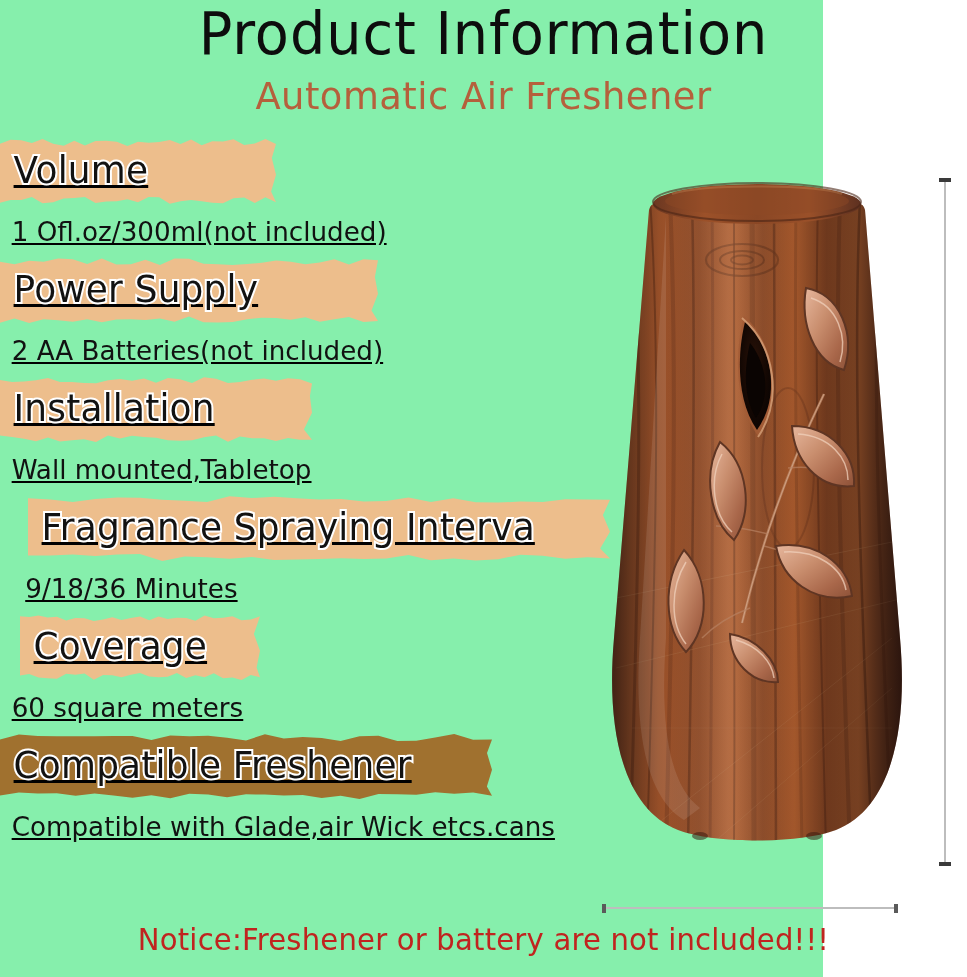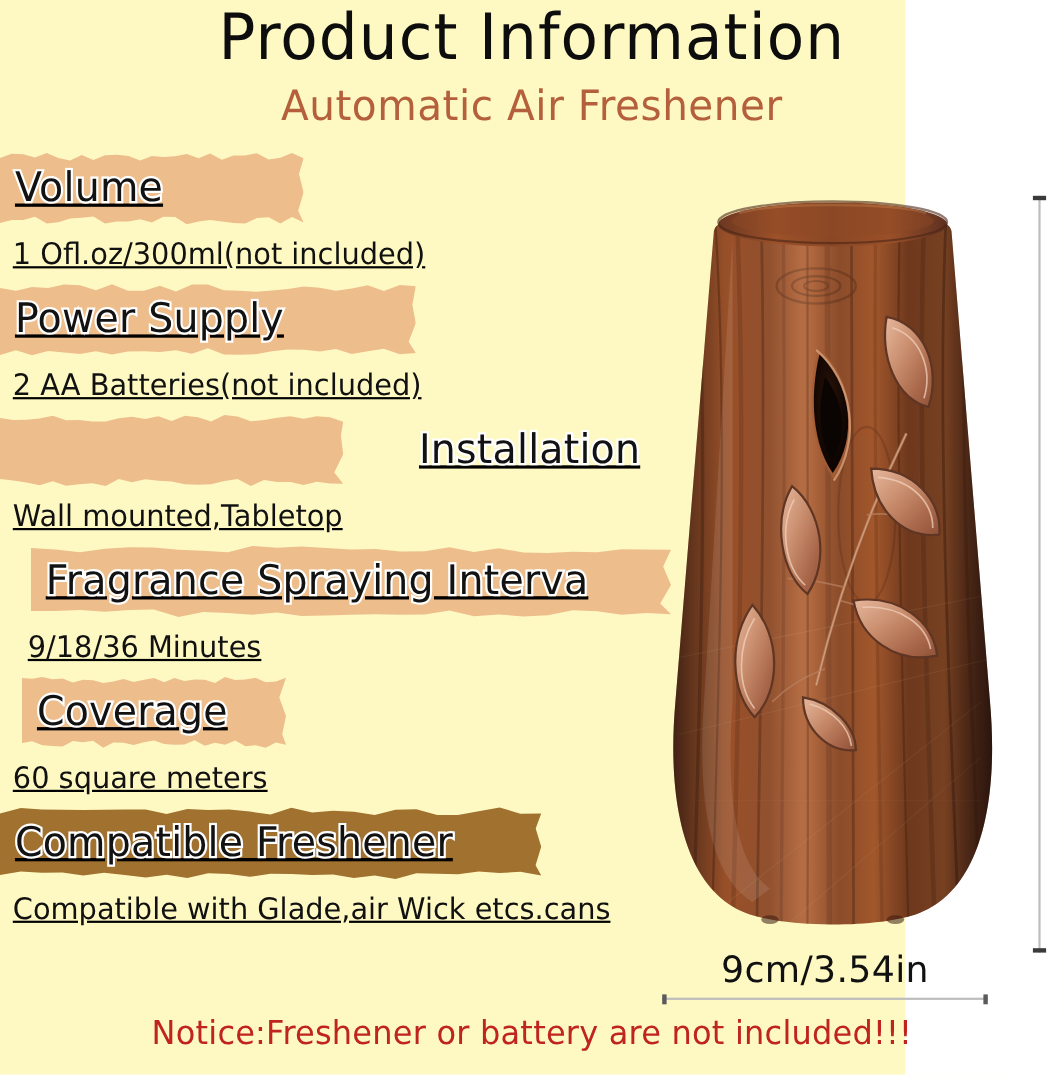--- a/index.html
+++ b/index.html
@@ -2,21 +2,21 @@
 <html><head>
 <meta charset="utf-8">
 <style>
   * { margin:0; padding:0; box-sizing:border-box; }
   html,body { background:#ffffff; }
   body {
     width:967px; height:977px;
     font-family:"DejaVu Sans", sans-serif;
     position:relative; overflow:hidden;
   }
-  #page { position:relative; width:823px; height:977px; background:#fef9c3;padding-left:19px; }
+  #page { position:relative; width:823px; height:977px; background:#86efac;padding-left:19px; }
 
   
   .title {
     position:absolute; left:0; top:4px; width:967px;
     text-align:center;
     font-family:"DejaVu Sans", sans-serif;
     font-size:58px; font-weight:400; letter-spacing:1px;
     color:#0d0d0d; line-height:1.05;
     transform:scaleX(0.96);
   }
@@ -135,21 +135,21 @@
           <div class="stroke" style="width: 378px;">
             <svg preserveAspectRatio="none" viewBox="0 0 378 66">
               <path d="M 0 4.8 L 14.5 7.2 L 29.1 3.8 L 43.6 4.7 L 58.2 1.5 L 72.7 2.3 L 87.2 6.8 L 101.8 1.4 L 116.3 7.3 L 130.8 7.1 L 145.4 2.8 L 159.9 7.8 L 174.5 1.6 L 189.0 1.7 L 203.5 6.7 L 218.1 7.1 L 232.6 8.0 L 247.2 7.0 L 261.7 5.7 L 276.2 3.5 L 290.8 4.6 L 305.3 7.1 L 319.8 5.3 L 334.4 2.3 L 348.9 7.4 L 363.5 2.1 L 378.0 3.1 L 374.9 19.8 L 378.0 36.3 L 371.5 52.8 L 378.0 63.0 L 363.5 64.0 L 348.9 59.1 L 334.4 61.3 L 319.8 63.8 L 305.3 59.3 L 290.8 61.7 L 276.2 60.1 L 261.7 59.8 L 247.2 61.3 L 232.6 64.0 L 218.1 64.5 L 203.5 64.3 L 189.0 58.6 L 174.5 63.7 L 159.9 60.6 L 145.4 62.0 L 130.8 61.3 L 116.3 61.5 L 101.8 64.2 L 87.2 61.4 L 72.7 63.9 L 58.2 62.4 L 43.6 61.2 L 29.1 64.9 L 14.5 60.5 L 0.0 64.7 Z" fill="#edbe8c"></path>
             </svg>
           </div>
           <div class="heading">Power Supply</div>
         </div>
         <div class="value">2 AA Batteries(not included)</div>
       </div>
       <div class="spec-block">
-        <div style="position: relative; text-align: right;">
+        <div style="position: relative;">
           <div class="stroke" style="width: 312px;">
             <svg preserveAspectRatio="none" viewBox="0 0 312 66">
               <path d="M 0 4.0 L 12.0 5.8 L 24.0 5.4 L 36.0 4.3 L 48.0 2.0 L 60.0 6.0 L 72.0 5.8 L 84.0 7.0 L 96.0 7.1 L 108.0 4.2 L 120.0 2.9 L 132.0 4.8 L 144.0 2.4 L 156.0 6.6 L 168.0 1.9 L 180.0 3.2 L 192.0 7.0 L 204.0 1.2 L 216.0 2.7 L 228.0 6.9 L 240.0 5.8 L 252.0 3.8 L 264.0 2.4 L 276.0 4.6 L 288.0 2.3 L 300.0 3.3 L 312.0 7.4 L 309.9 19.8 L 312.0 36.3 L 303.9 52.8 L 312.0 62.8 L 300.0 62.7 L 288.0 61.0 L 276.0 64.0 L 264.0 61.3 L 252.0 61.3 L 240.0 59.5 L 228.0 64.8 L 216.0 58.6 L 204.0 60.3 L 192.0 63.3 L 180.0 63.8 L 168.0 63.3 L 156.0 60.8 L 144.0 60.1 L 132.0 58.9 L 120.0 61.5 L 108.0 58.5 L 96.0 64.9 L 84.0 62.3 L 72.0 63.2 L 60.0 64.5 L 48.0 60.5 L 36.0 64.2 L 24.0 61.8 L 12.0 60.0 L 0.0 58.6 Z" fill="#edbe8c"></path>
             </svg>
           </div>
           <div class="heading">Installation</div>
         </div>
         <div class="value">Wall mounted,Tabletop</div>
       </div>
       <div class="spec-block">
@@ -347,15 +347,14 @@
     <div class="cap top"></div>
     <div class="cap bot"></div>
   </div>
   <div class="dim-v-label">22cm/8.66in</div>
 
   <div class="dim-h">
     <div class="line"></div>
     <div class="cap l"></div>
     <div class="cap r"></div>
   </div>
-  <div class="dim-h-label">9cm/3.54in</div>
 
 </div>
 
 </body></html>

